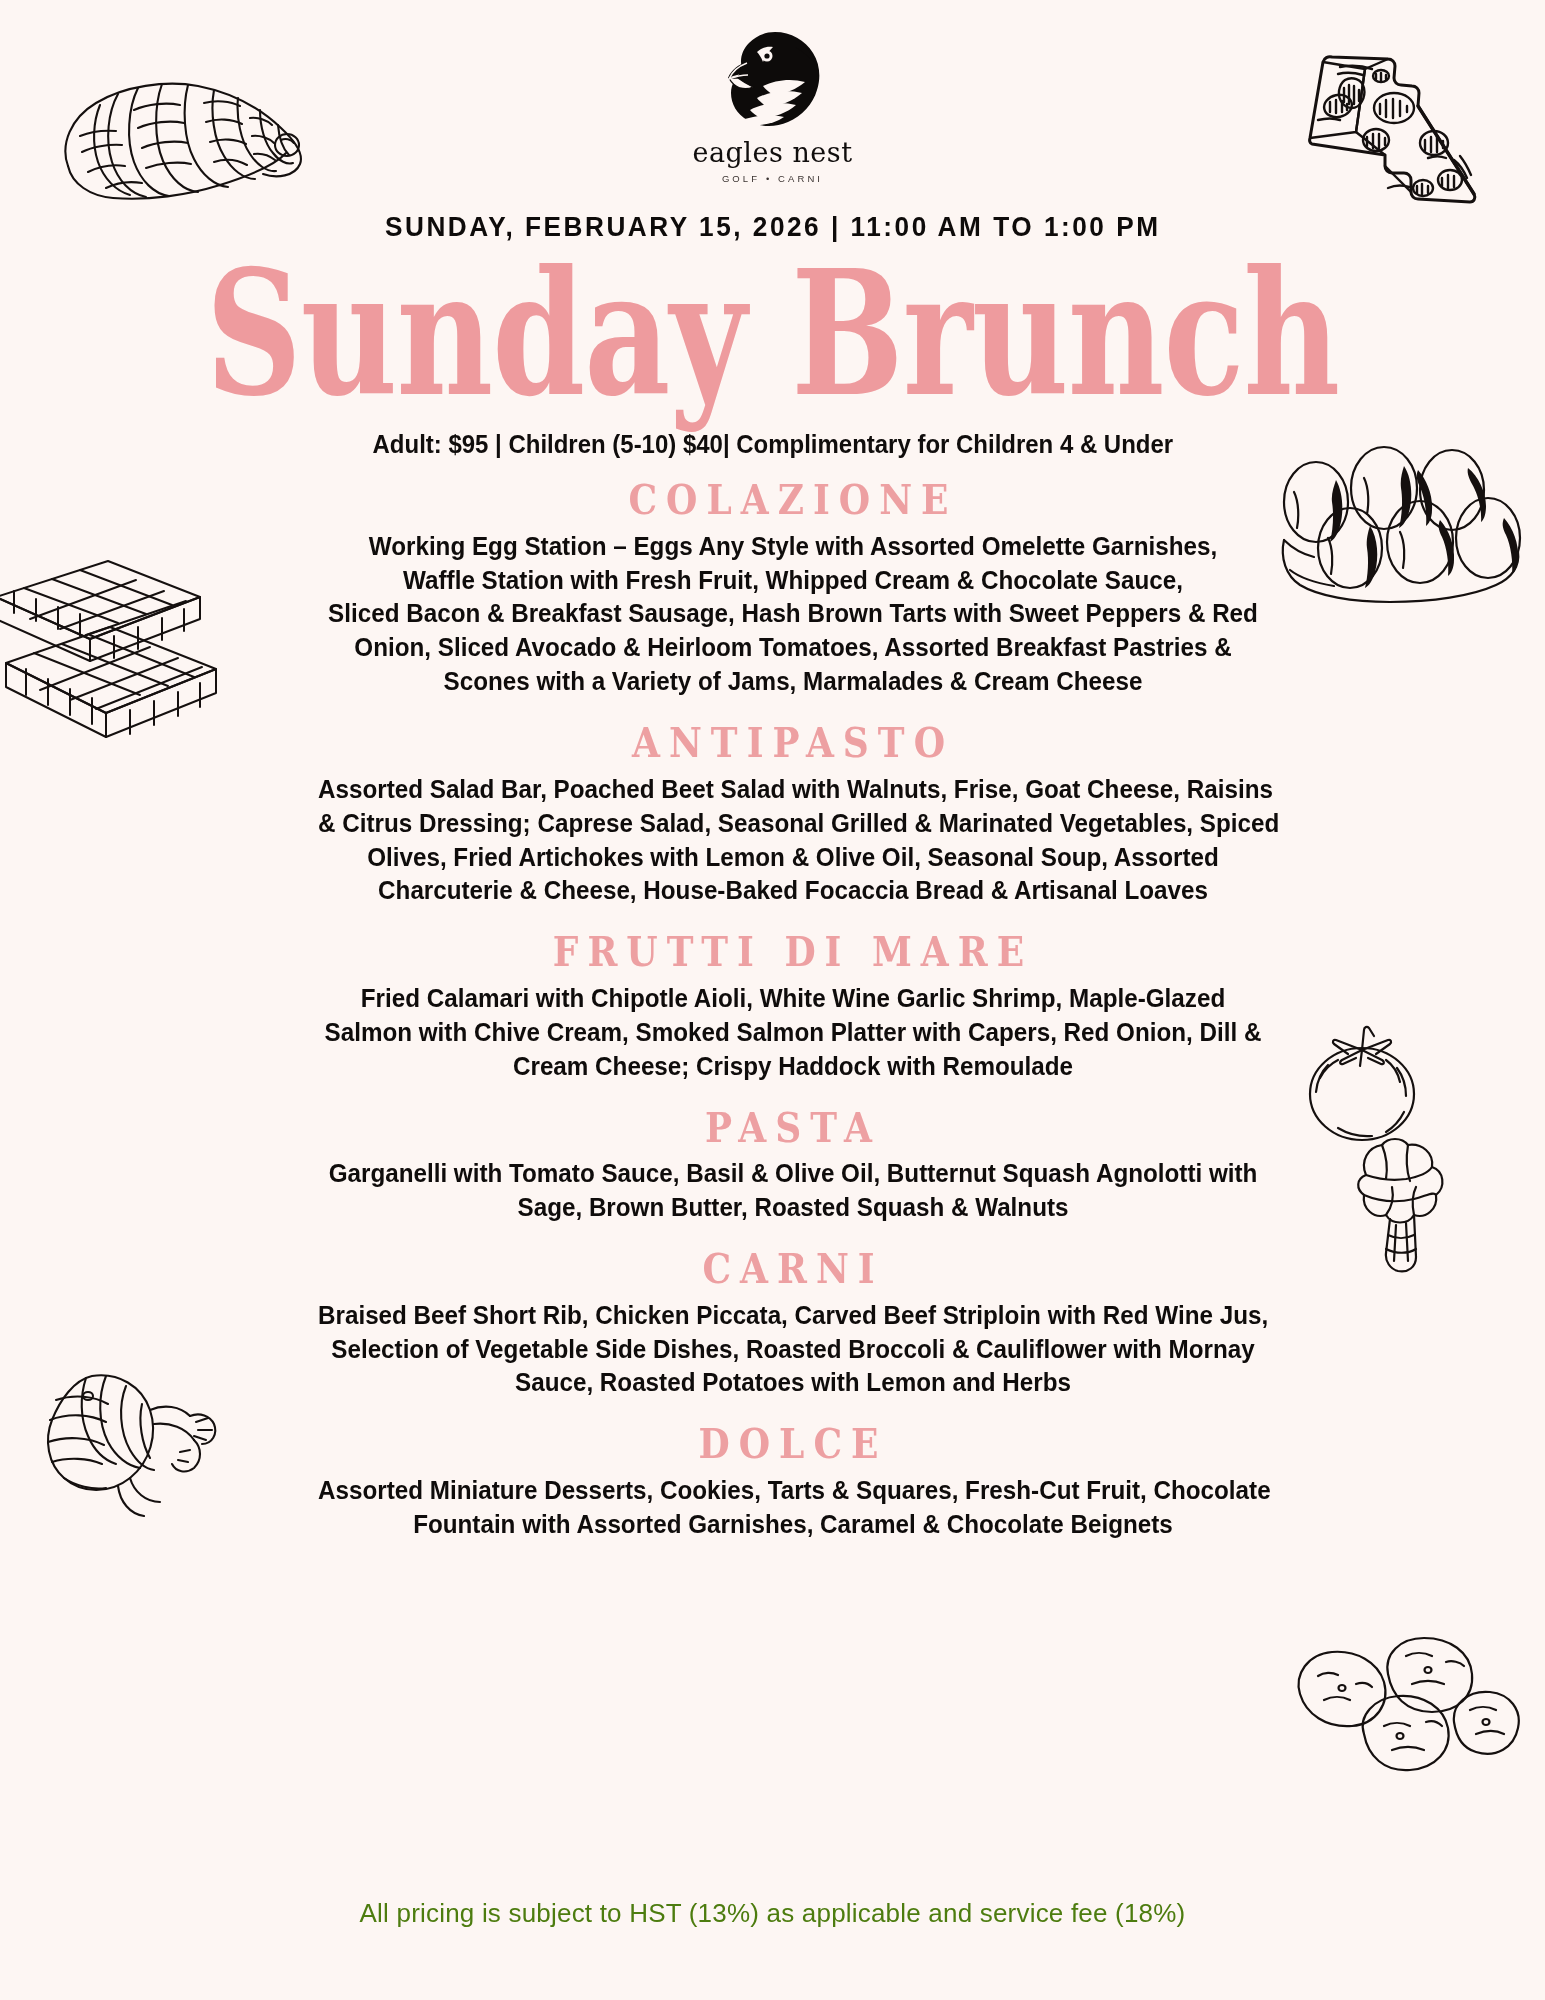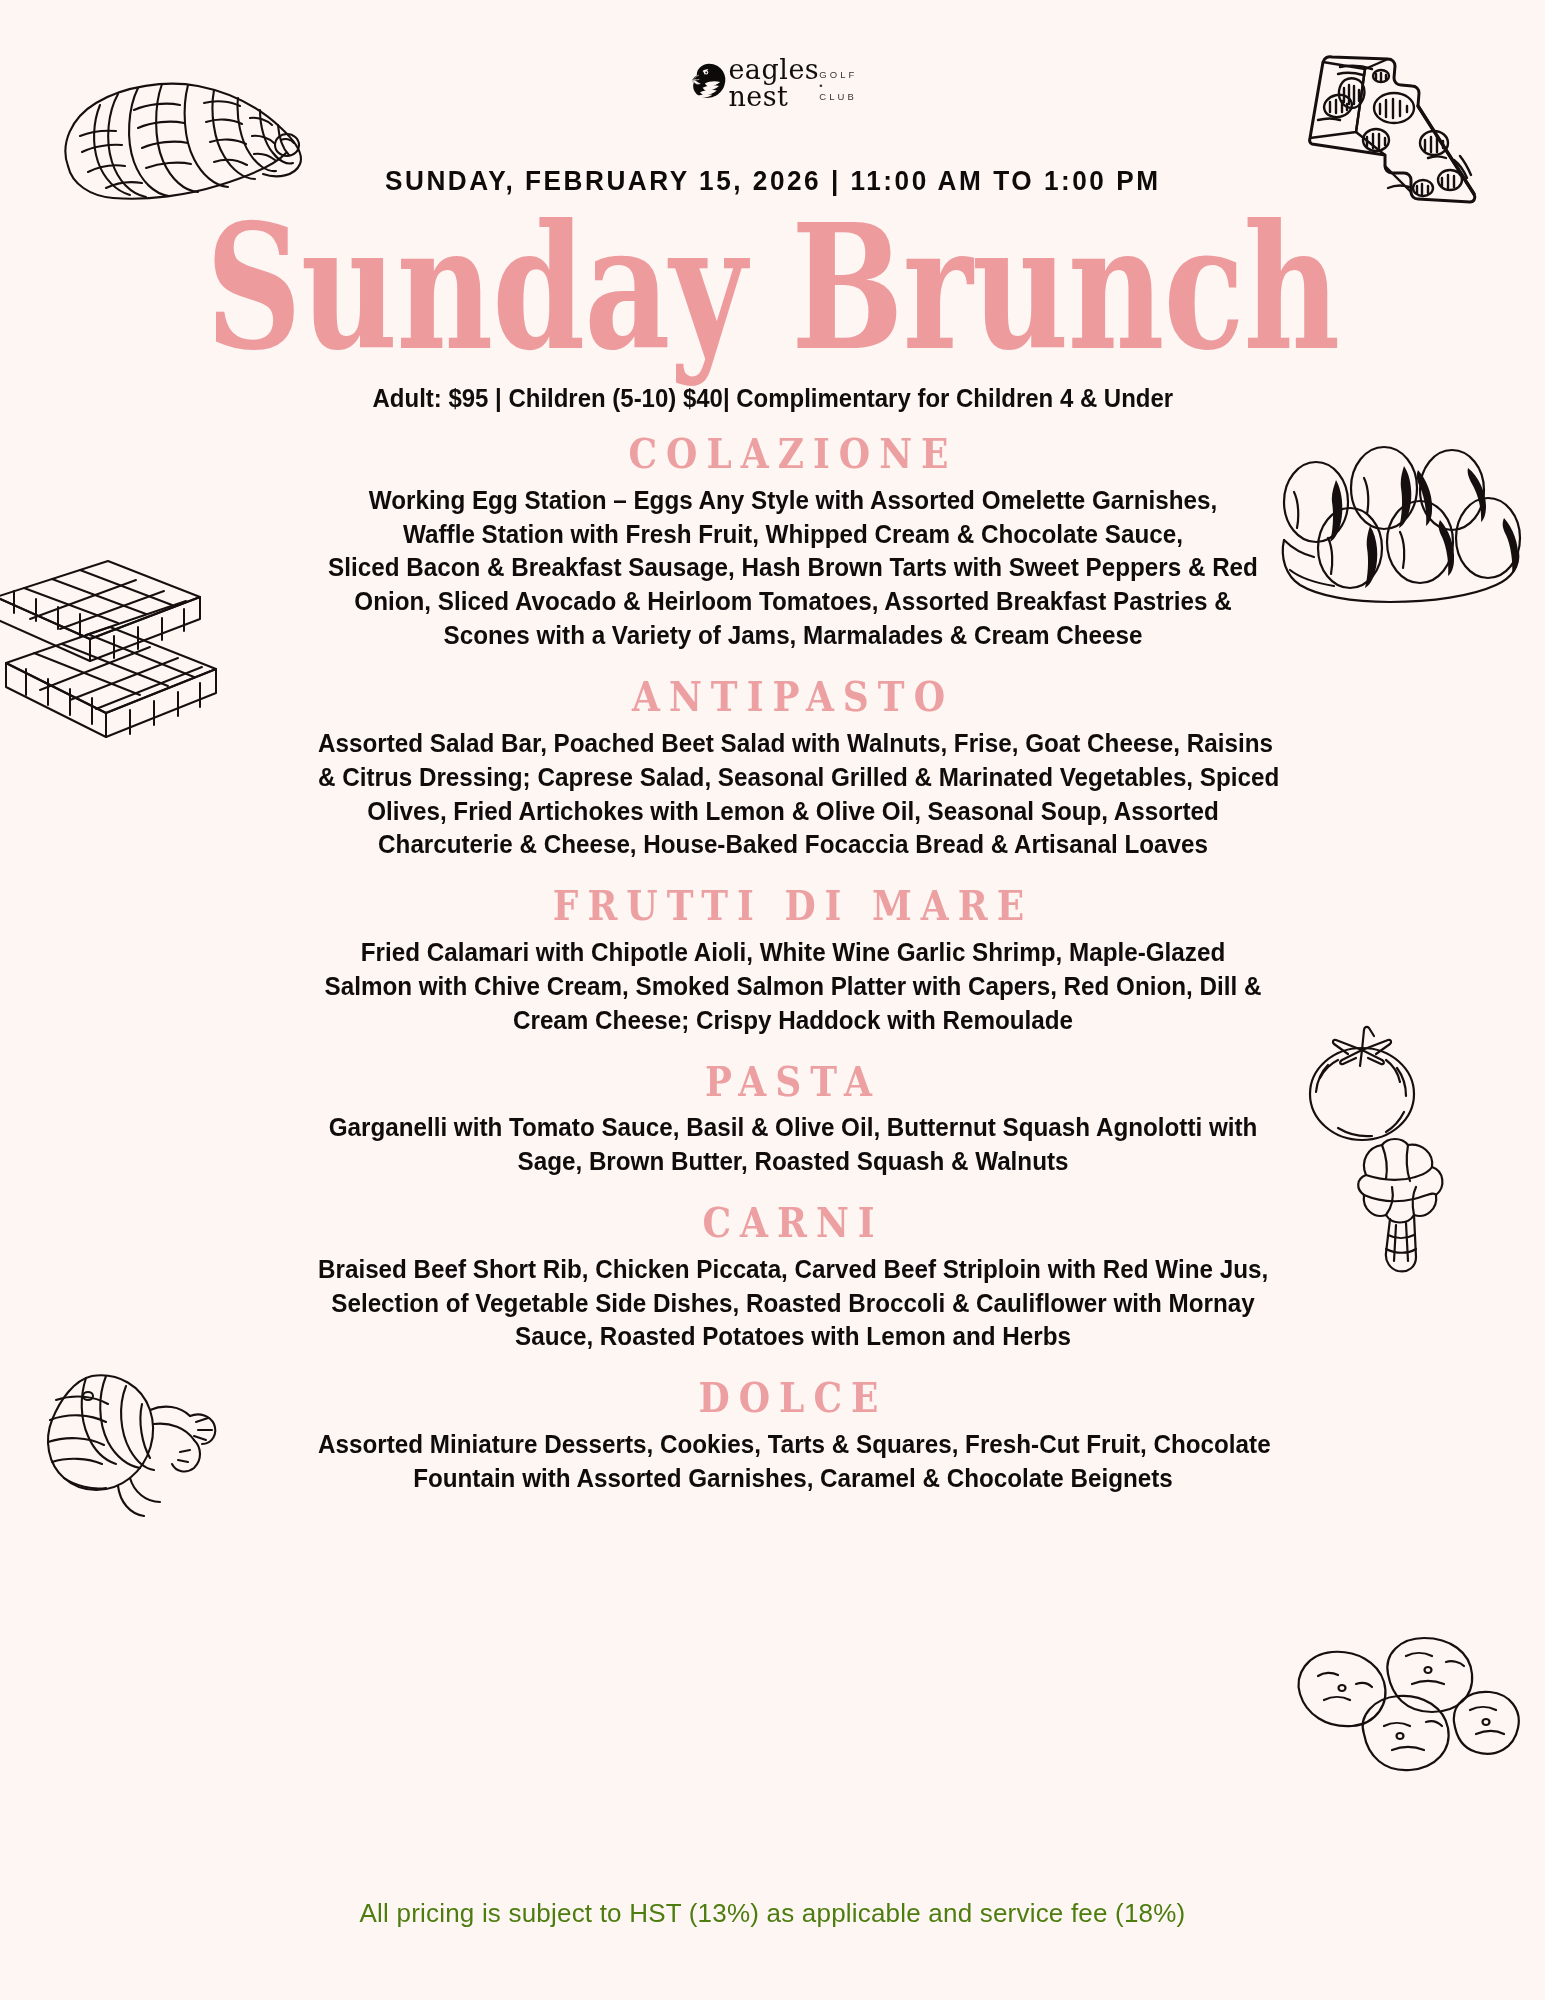--- a/index.html
+++ b/index.html
@@ -43,21 +43,21 @@
     display: flex;
     flex-direction: column;
     align-items: center;
   }
 
   
   .logo-block {
     margin-top: 26px;
     width: 170px;
     display: flex;
-    flex-direction: row;
+    flex-direction: column;
     align-items: center;
   }
   .logo-mark { width: 112px; height: 112px; }
   .logo-mark svg { display:block; width:100%; height:100%; }
   .logo-word {
     font-family: "DejaVu Serif", serif;
     font-size: 27px;
     letter-spacing: 0.5px;
     color: #110e0d;
     margin-top: 1px;
@@ -362,21 +362,21 @@
         <path d="M12 52 C14 56 18 60 23 62 C27 63 32 63 36 61 C30 58 25 55 21 52 Z" fill="#fdf6f3" stroke="#0d0b0a" stroke-width="1.3"></path>
         <path d="M30 37 C22 40 15 46 12 53 C17 51 24 49 31 49" stroke="#fdf6f3" stroke-width="1.6"></path>
         <path d="M46 60 C58 54 74 52 88 56 C80 63 68 68 56 69 C52 66 48 63 46 60 Z" fill="#fdf6f3"></path>
         <path d="M40 72 C53 65 70 63 85 67 C76 75 63 80 50 81 C46 78 42 75 40 72 Z" fill="#fdf6f3"></path>
         <path d="M33 84 C46 77 64 75 79 79 C70 87 56 92 43 92 C39 89 35 87 33 84 Z" fill="#fdf6f3"></path>
         <path d="M26 94 C38 89 54 88 67 91 C58 97 46 100 35 99 C31 98 28 96 26 94 Z" fill="#fdf6f3"></path>
         <path d="M78 12 C88 18 95 27 98 37 C92 31 85 25 78 21 Z" fill="#0d0b0a"></path>
       </svg>
     </div>
     <div class="logo-word">eagles nest</div>
-    <div class="logo-sub">GOLF • CLUB</div>
+    <div class="logo-sub">GOLF • CARNI</div>
   </div>
 
   <div class="date-line">SUNDAY, FEBRUARY 15, 2026 | 11:00 AM TO 1:00 PM</div>
 
   <h1 class="main-title">Sunday Brunch</h1>
 
   <div class="pricing">Adult: $95 | Children (5-10) $40| Complimentary for Children 4 &amp; Under</div>
 
   <div class="sections">
 

